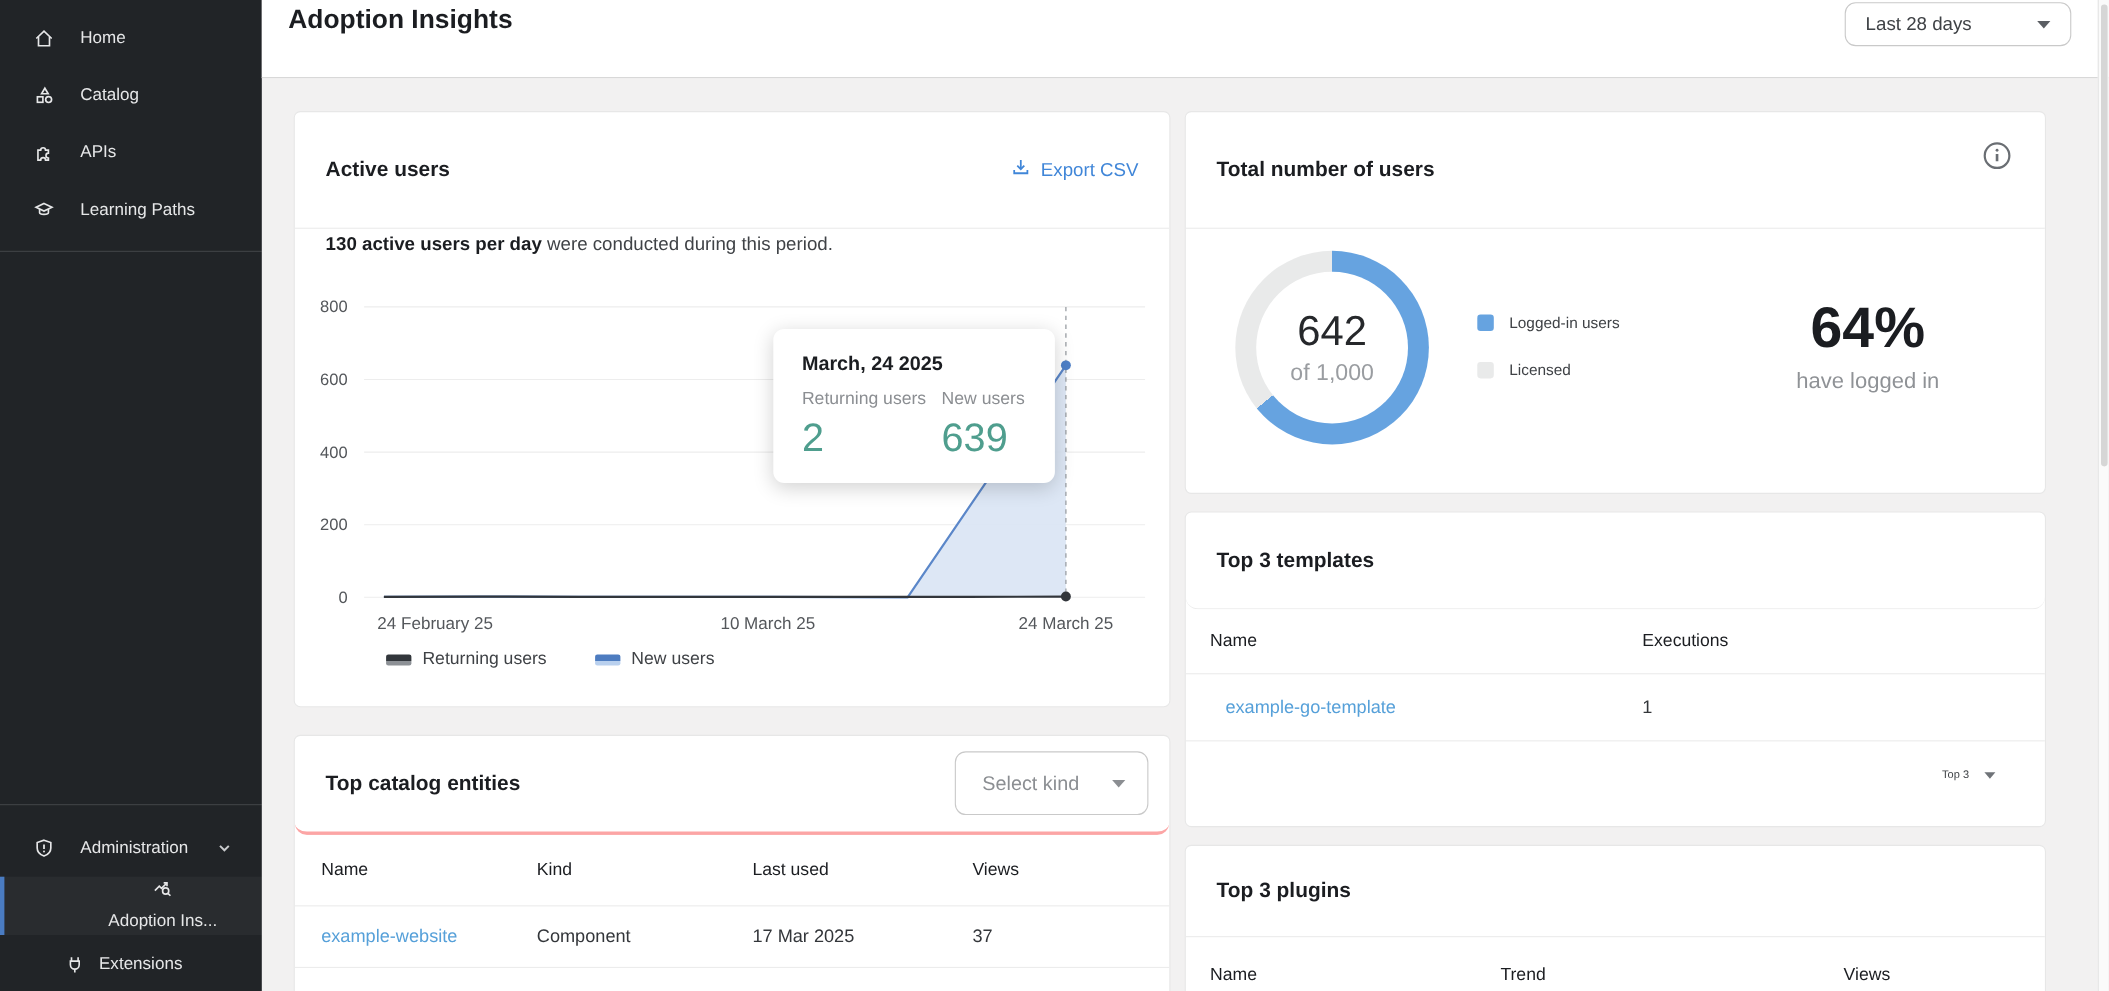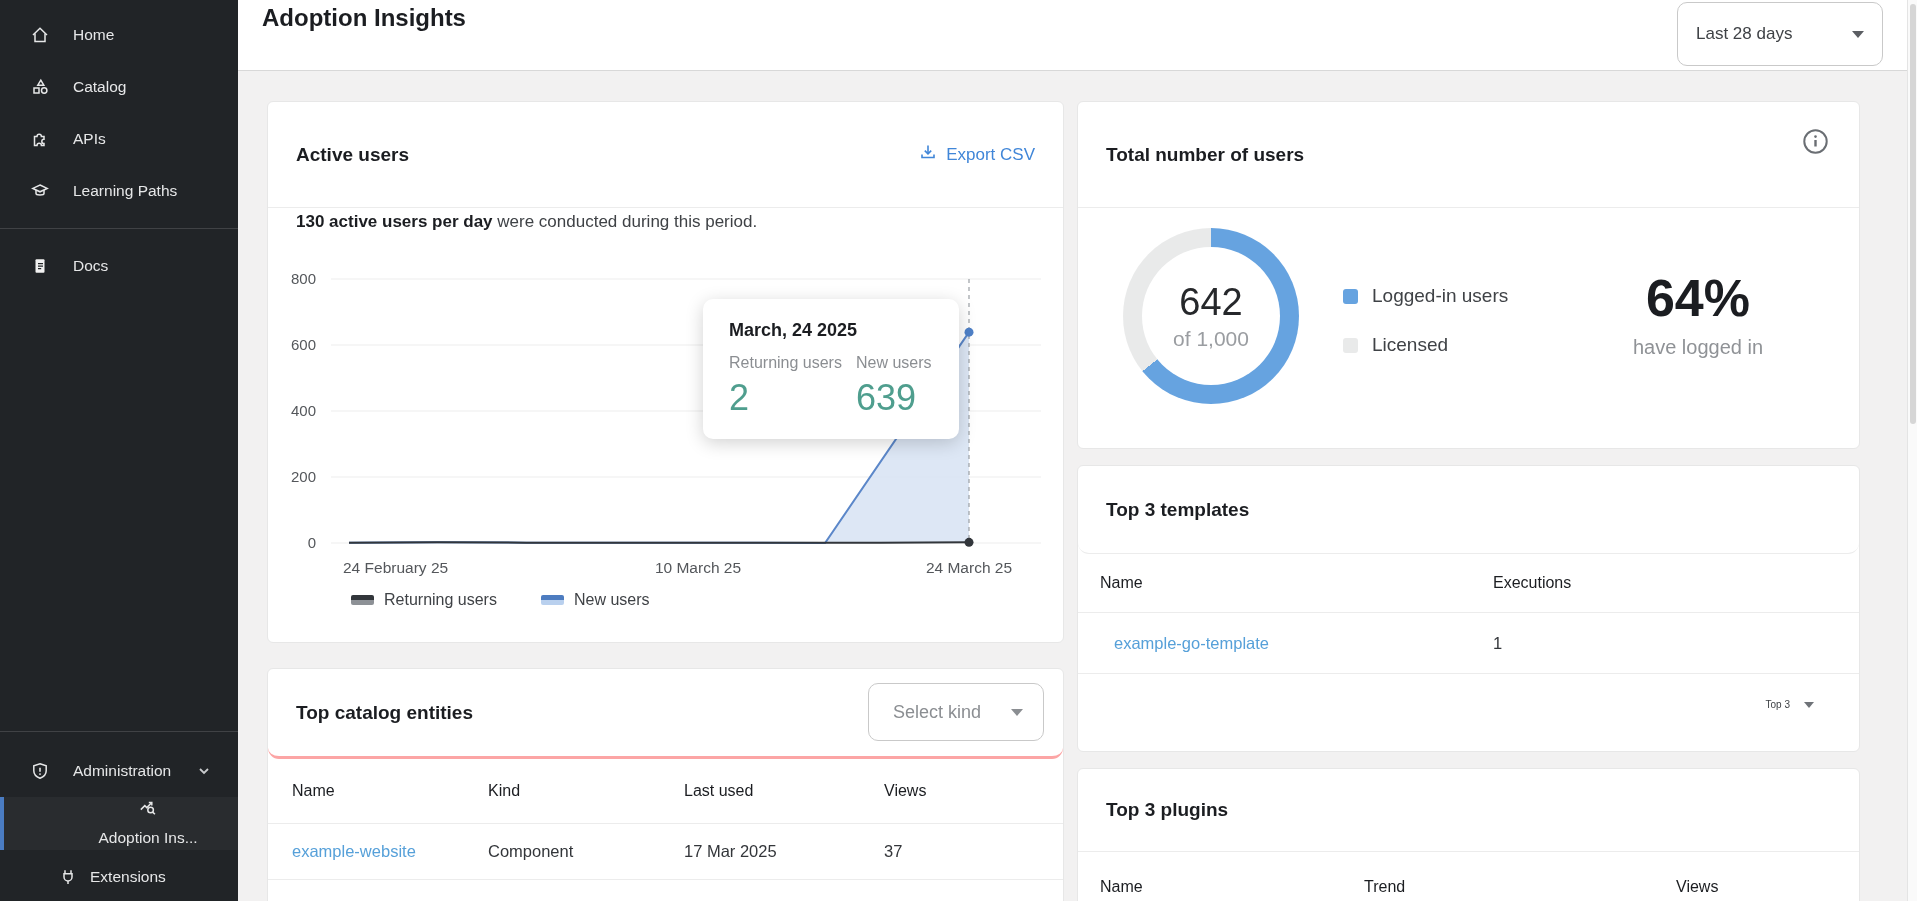--- a/index.html
+++ b/index.html
@@ -15,21 +15,21 @@
   .side-group-bottom{position:absolute;top:731px;left:0;right:0;}
   .side-sub{padding-left:58px;gap:12px;height:53px;}
   .side-sub.active{background:rgba(255,255,255,0.04);flex-direction:column;}
   .active-bar{position:absolute;left:0;top:0;bottom:0;width:4px;background:#4a7cc2;}
   .chev-right{margin-left:auto;margin-right:26px;display:flex;}
   .icn{flex:0 0 aupx;display:flex;align-items:center;}
 
   
   .topbar{position:absolute;left:238px;top:0;width:1679px;height:71px;background:#ffffff;border-bottom:1px solid #d8d8d8;box-sizing:border-box;padding-left:14px;}
   .page-title{position:absolute;left:24px;top:4px;font-size:24px;font-weight:700;color:#1b1d21;}
-  .range-select{position:absolute;right:34px;top:2px;width:206px;height:64px;border:1px solid #c9c9c9;border-radius:10px;background:#fff;box-sizing:border-box;display:flex;align-items:center;padding:0 18px;font-size:17px;color:#3f4246;cursor:pointer;}
+  .range-select{position:absolute;right:34px;top:2px;width:206px;height:40px;border:1px solid #c9c9c9;border-radius:10px;background:#fff;box-sizing:border-box;display:flex;align-items:center;padding:0 18px;font-size:17px;color:#3f4246;cursor:pointer;}
   .caret-dn{width:0;height:0;border-left:6px solid transparent;border-right:6px solid transparent;border-top:7px solid #5b5e63;margin-left:auto;}
 
   
   .card{position:absolute;background:#fff;border:1px solid #e7e7e7;border-radius:6px;box-sizing:border-box;}
   .card-header{height:106px;border-bottom:1px solid #ececec;display:flex;align-items:center;padding:0 28px;box-sizing:border-box;}
   .card-title{font-size:19px;font-weight:700;color:#1b1d21;}
   .export-btn{margin-left:auto;display:flex;align-items:center;gap:9px;color:#4086d8;font-size:17px;cursor:pointer;}
 
   #card-active{left:267px;top:101px;width:797px;height:542px;}
   .summary{position:absolute;left:28px;top:110px;font-size:17px;color:#3f4246;}
@@ -53,21 +53,21 @@
   .tt-value{font-size:36px;color:#4f9e8e;margin-top:5px;}
 
   #card-total{left:1077px;top:101px;width:783px;height:348px;}
   .info-icn{position:absolute;right:30px;top:26px;cursor:pointer;}
   .donut{position:absolute;left:45px;top:126px;width:176px;height:176px;border-radius:50%;}
   .donut-hole{position:absolute;left:19px;top:19px;width:138px;height:138px;border-radius:50%;background:#fff;}
   .donut-center{position:absolute;left:0;top:0;width:100%;height:100%;display:flex;flex-direction:column;align-items:center;justify-content:center;}
   .donut-val{font-size:38px;color:#26282b;}
   .donut-sub{font-size:21px;color:#9a9da1;margin-top:3px;}
   .tu-legend{position:absolute;left:265px;top:183px;}
-  .tu-leg-item{display:flex;align-items:center;gap:14px;font-size:19px;color:#3f4246;margin-bottom:27px;cursor:pointer;}
+  .tu-leg-item{display:flex;align-items:center;gap:14px;font-size:14px;color:#3f4246;margin-bottom:27px;cursor:pointer;}
   .sq{width:15px;height:15px;border-radius:3px;}
   .pct-block{position:absolute;left:545px;top:170px;width:150px;text-align:center;}
   .pct{font-size:52px;font-weight:700;color:#1b1d21;line-height:52px;}
   .pct-cap{font-size:20px;color:#8f9296;margin-top:12px;}
 
   .tbl-head-row{display:flex;align-items:center;border-bottom:1px solid #ececec;font-size:16px;font-weight:500;color:#1b1d21;box-sizing:border-box;}
   .tbl-row{display:flex;align-items:center;border-bottom:1px solid #ececec;font-size:16.5px;color:#33363a;box-sizing:border-box;}
   .lnk{color:#56a0d9;cursor:pointer;}
 
   #card-templates{left:1077px;top:465px;width:783px;height:287px;}
@@ -135,29 +135,20 @@
       <div class="side-item">
         <span class="icn">
           <svg width="20" height="20" viewBox="0 0 20 20" fill="none" stroke="#e6e7e8" stroke-width="1.5">
               <path d="M10 4 L17.2 7.4 L10 10.8 L2.8 7.4 Z"></path>
               <path d="M6 9.1 V12.4 C6 14.4 14 14.4 14 12.4 V9.1"></path>
             </svg>
         </span>
         <span class="txt">Learning Paths</span>
       </div>
       <div class="side-divider"></div>
-      <div class="side-item">
-        <span class="icn">
-          <svg width="20" height="20" viewBox="0 0 20 20">
-              <rect x="5.5" y="3.2" width="9" height="13.6" rx="1" fill="#f1f1f1"></rect>
-              <path d="M8 7.6h5 M8 10.1h5 M8 12.6h3.2" stroke="#212427" stroke-width="1.4"></path>
-            </svg>
-        </span>
-        <span class="txt">Docs</span>
-      </div>
     </div>
 
     <div class="side-group-bottom">
       <div class="side-divider" style="margin:0 0 13px 0;"></div>
       <div class="side-item">
         <span class="icn">
           <svg width="20" height="20" viewBox="0 0 20 20" fill="none" stroke="#e6e7e8" stroke-width="1.5">
               <path d="M10 2.8 L16.2 4.9 V9.8 C16.2 13.4 13.6 15.9 10 17.2 C6.4 15.9 3.8 13.4 3.8 9.8 V4.9 Z"></path>
               <path d="M10 6.8 v4" stroke-width="1.6"></path>
               <circle cx="10" cy="13.1" r="0.9" fill="#e6e7e8" stroke="none"></circle>

